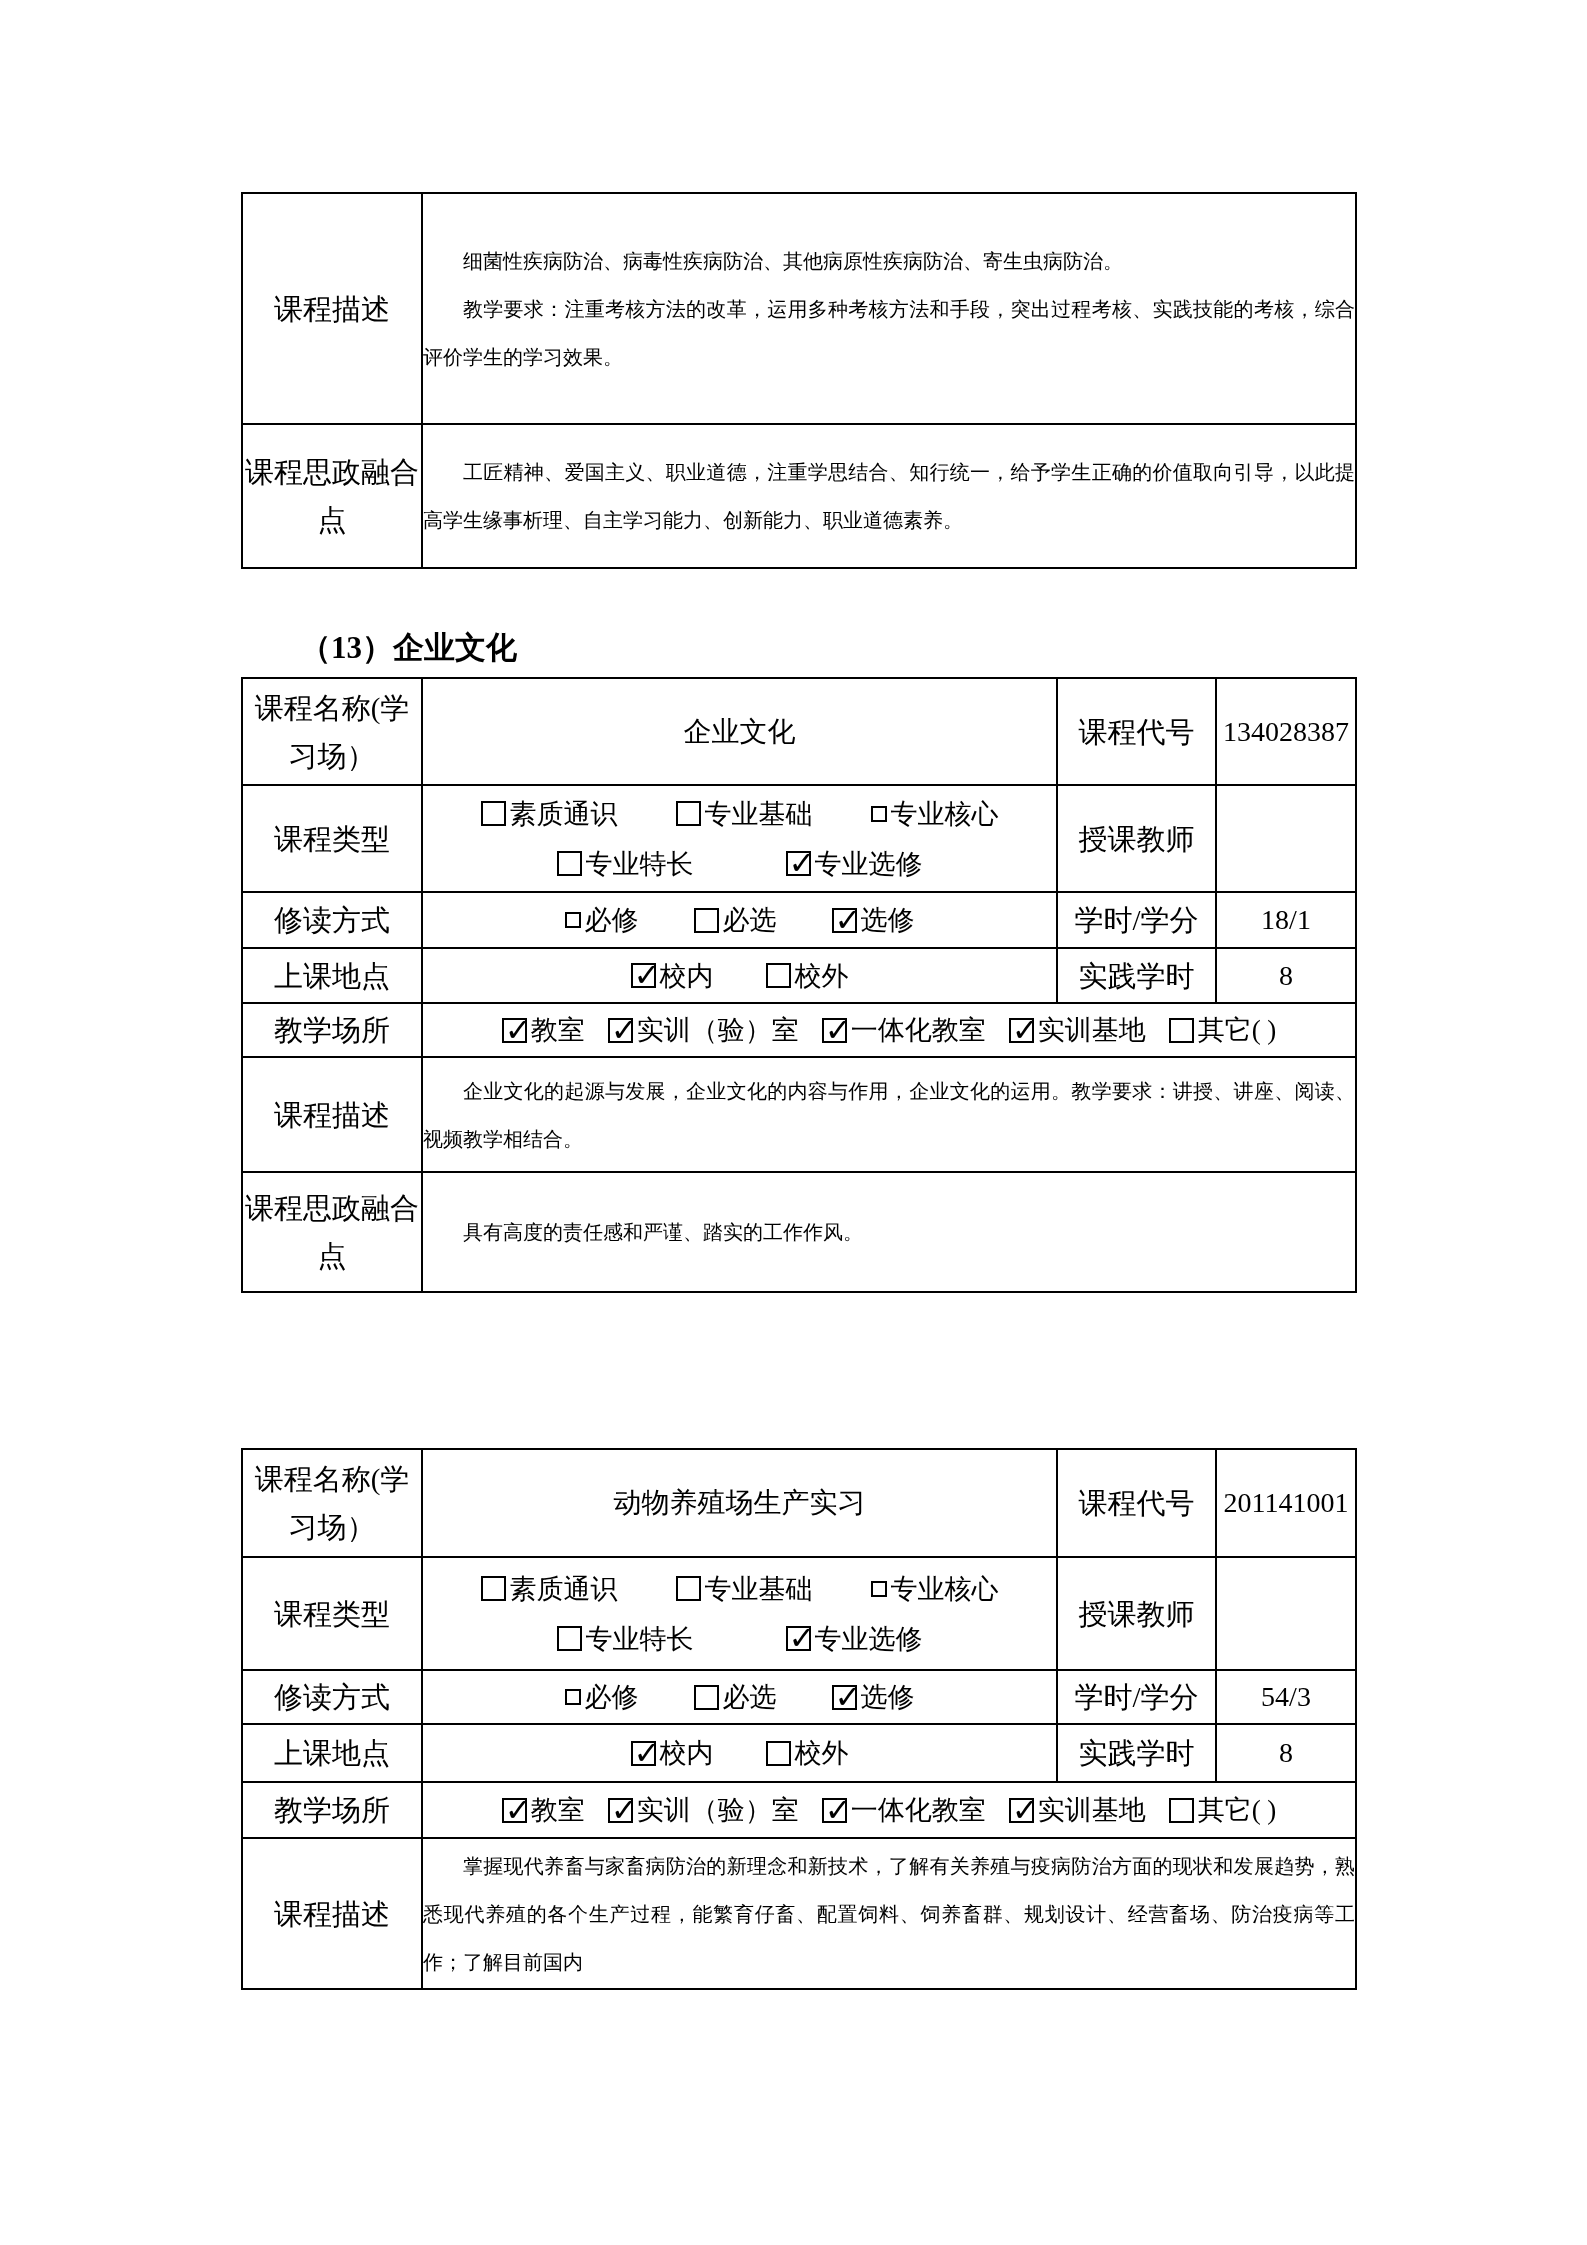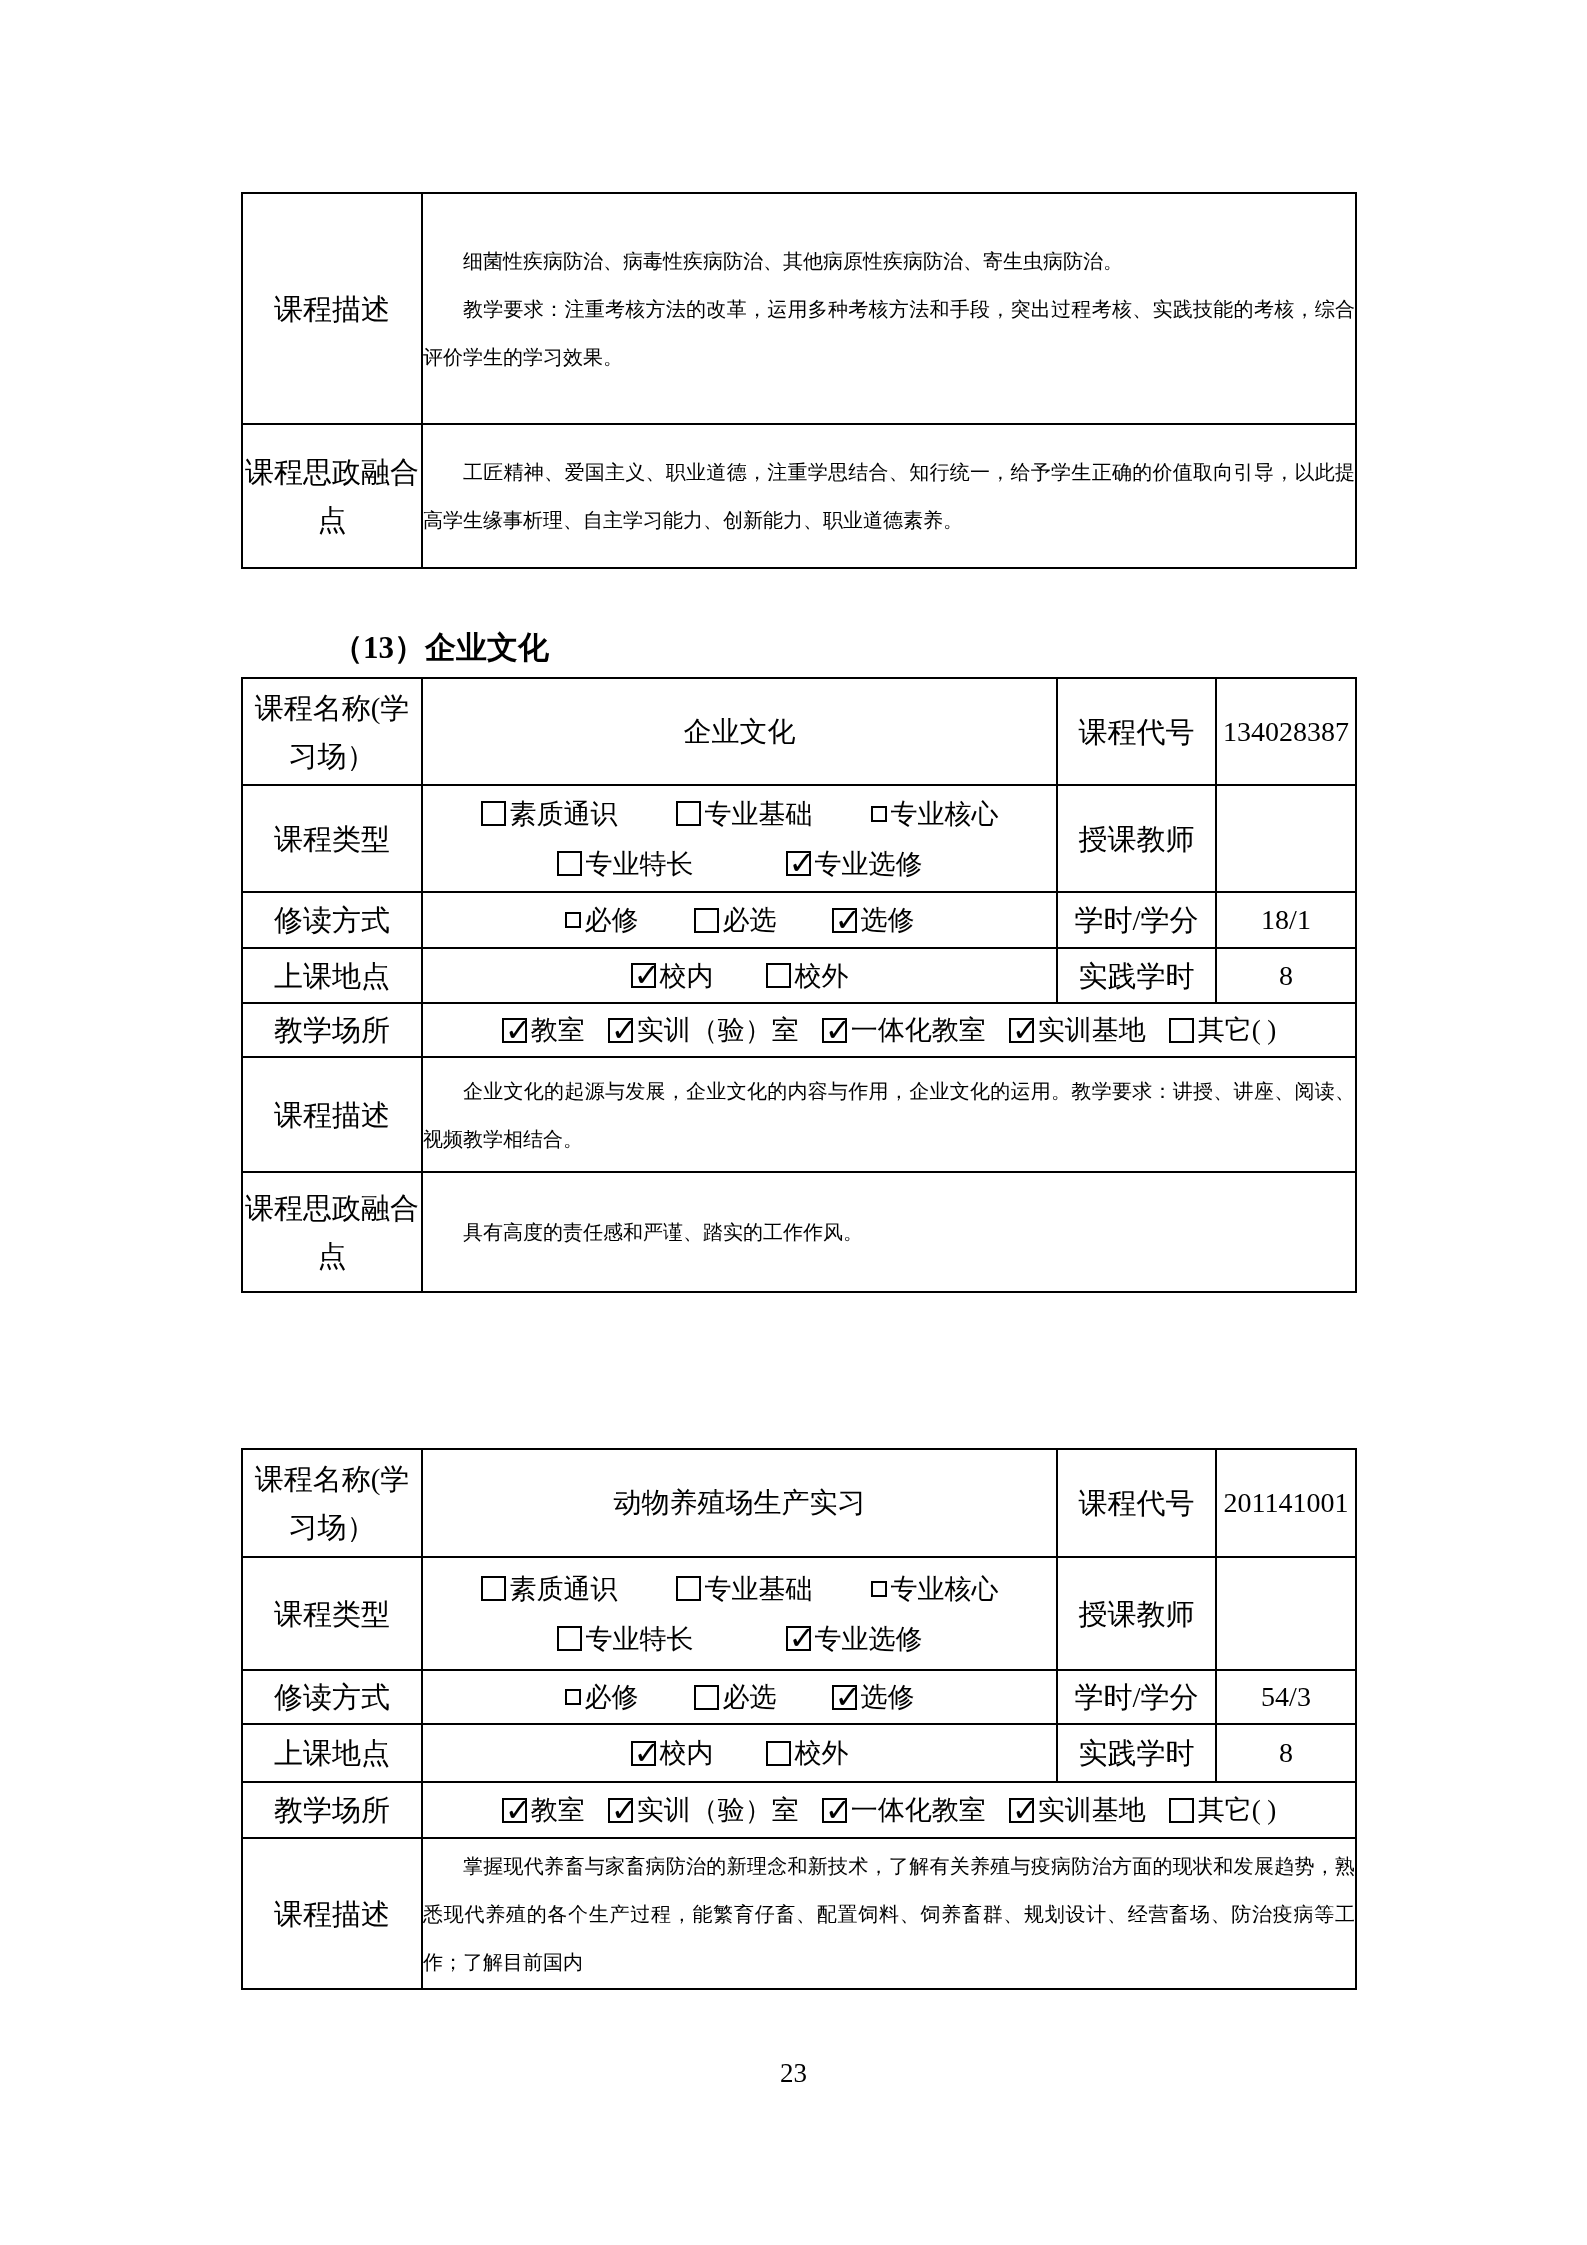--- a/index.html
+++ b/index.html
@@ -123,21 +123,21 @@
     </tr>
     <tr style="height:144px">
       <td class="lbl">课程思政融合点</td>
       <td class="desc">
         <p>工匠精神、爱国主义、职业道德，注重学思结合、知行统一，给予学生正确的价值取向引导，以此提高学生缘事析理、自主学习能力、创新能力、职业道德素养。</p>
       </td>
     </tr>
   </tbody>
     </table>
 
-  <div class="heading" style="left:332px; top:628px;">（13）企业文化</div>
+  <div class="heading" style="left:300px; top:628px;">（13）企业文化</div>
 
   <table class="grid" style="left:241px; top:677px; width:1114px;">
     <colgroup>
       <col style="width:180px">
         <col style="width:635px">
       <col style="width:159px">
         <col style="width:140px">
     </colgroup>
     <tbody>
         <tr style="height:107px">
@@ -374,15 +374,14 @@
     </tr>
     <tr style="height:151px">
       <td class="lbl">课程描述</td>
       <td colspan="3" class="desc">
         <p>掌握现代养畜与家畜病防治的新理念和新技术，了解有关养殖与疫病防治方面的现状和发展趋势，熟悉现代养殖的各个生产过程，能繁育仔畜、配置饲料、饲养畜群、规划设计、经营畜场、防治疫病等工作；了解目前国内</p>
       </td>
     </tr>
   </tbody>
     </table>
 
-  <div class="pageno" style="top:2058px;">23</div>
 
 </div>
 
 </body></html>

